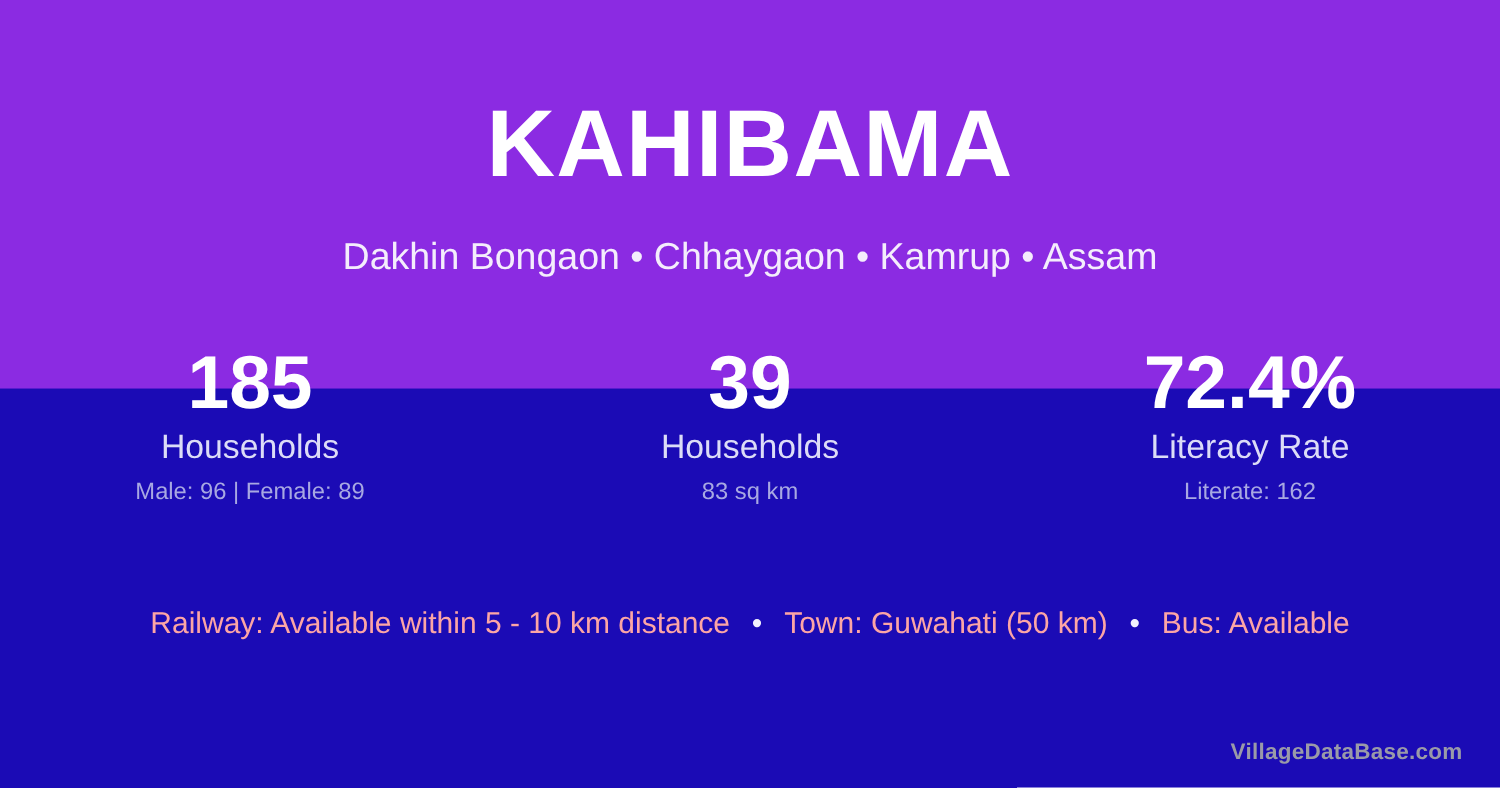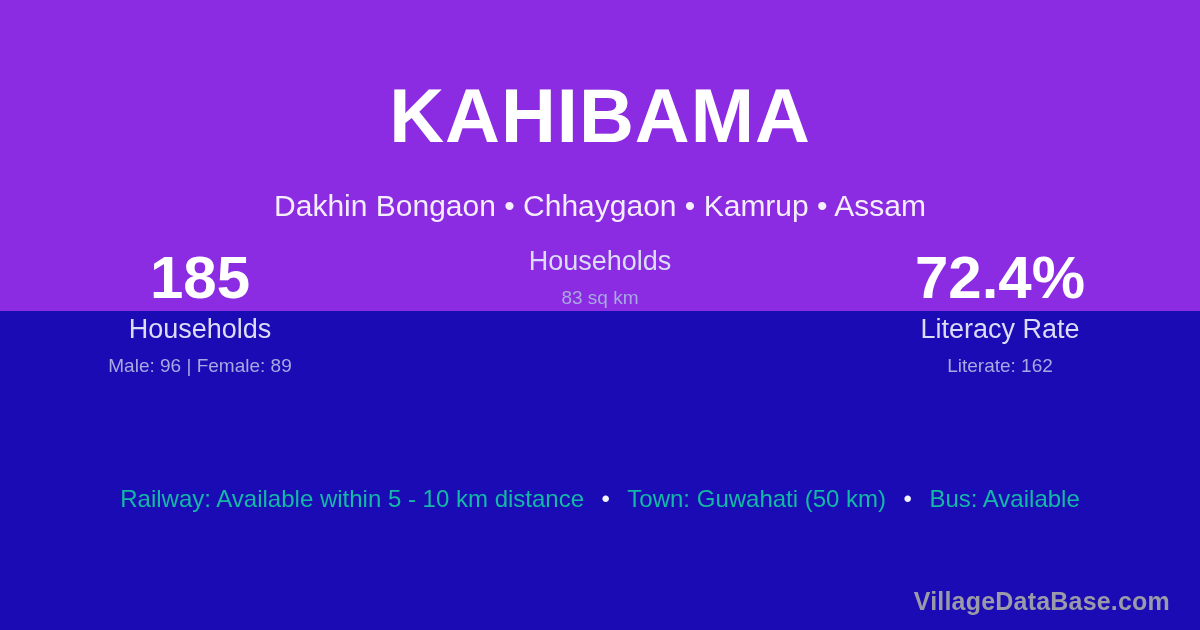--- a/index.html
+++ b/index.html
@@ -80,20 +80,21 @@
   .stat-block {
     flex: 1 1 0;
     text-align: center;
   }
   .stat-value {
     font-size: 60px;
     font-weight: bold;
     line-height: 68px;
     color: #ffffff;
     white-space: nowrap;
+    margin-top: 28px;
   }
   .stat-label {
     font-size: 27px;
     font-weight: normal;
     line-height: 34px;
     color: #DCDCF7;
     white-space: nowrap;
   }
   .stat-sub {
     padding-top: 9px;
@@ -110,35 +111,35 @@
     left: 0;
     top: 483px;
     width: 1200px;
     text-align: center;
     z-index: 5;
     white-space: nowrap;
   }
   .facility-item {
     font-size: 24px;
     line-height: 32px;
-    color: #14b8a6;
+    color: #fca5a5;
   }
   .facility-sep {
     font-size: 24px;
     line-height: 32px;
     color: #F2F2FD;
     padding: 0 13px;
   }
 
   
   #footer-brand {
     position: absolute;
     right: 30px;
     bottom: 14px;
-    font-size: 25px;
+    font-size: 18px;
     font-weight: bold;
     line-height: 30px;
     color: #9A9AA8;
     letter-spacing: 0.2px;
     white-space: nowrap;
     z-index: 5;
   }
 </style>
 </head>
 <body>
@@ -155,20 +156,21 @@
 
   <div id="stats-row">
 
     <div class="stat-block">
       <div class="stat-value">185</div>
       <div class="stat-label">Households</div>
       <div class="stat-sub">Male: 96 | Female: 89</div>
     </div>
 
     <div class="stat-block">
+      <div class="stat-value">39</div>
       <div class="stat-label">Households</div>
       <div class="stat-sub">83 sq km</div>
     </div>
 
     <div class="stat-block">
       <div class="stat-value">72.4%</div>
       <div class="stat-label">Literacy Rate</div>
       <div class="stat-sub">Literate: 162</div>
     </div>
 

